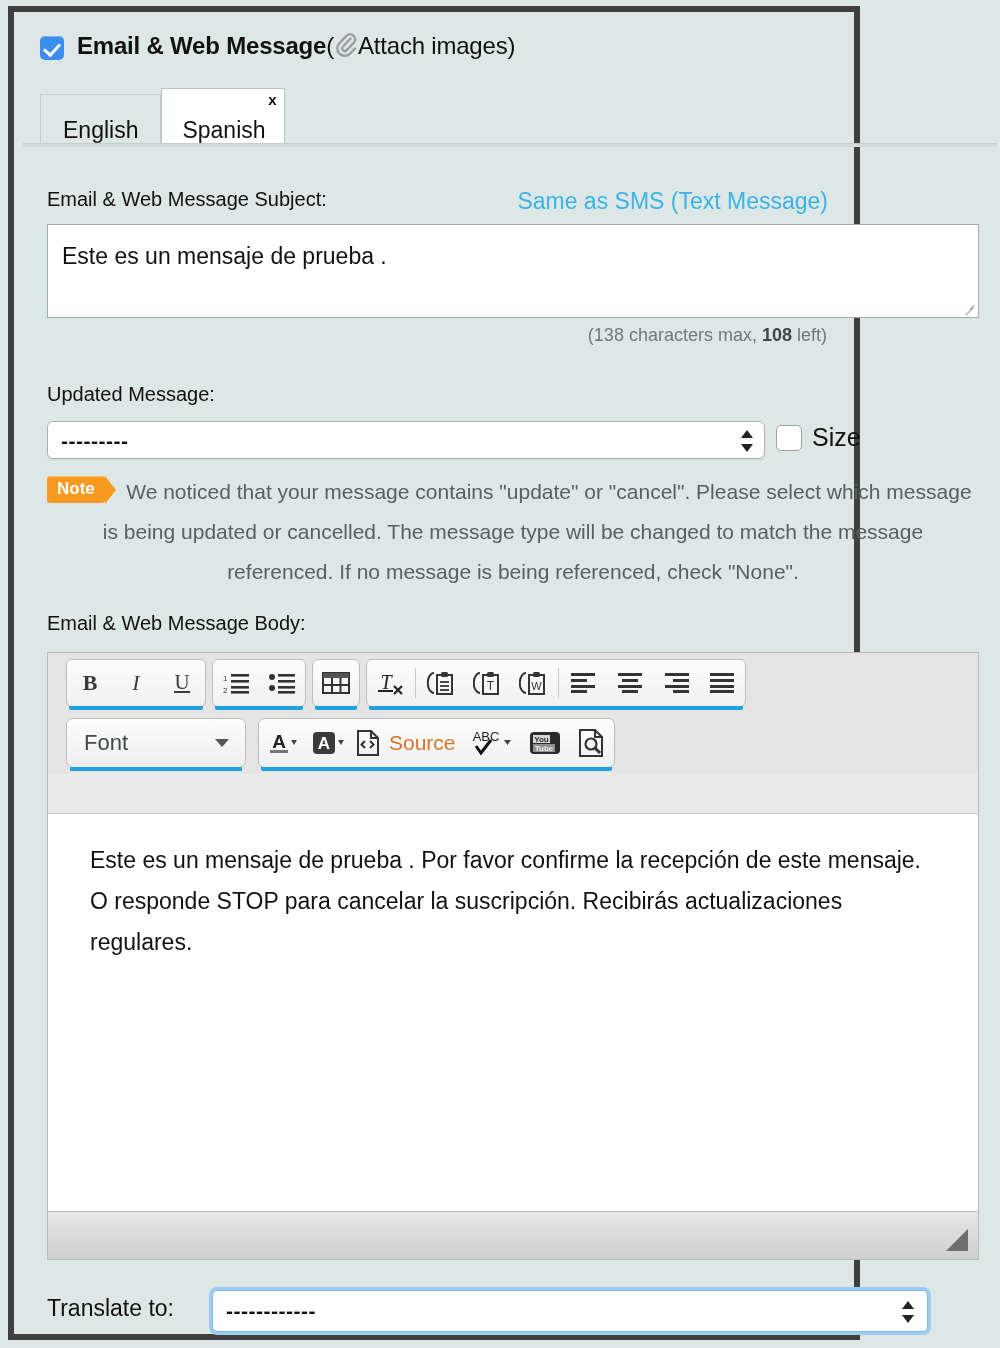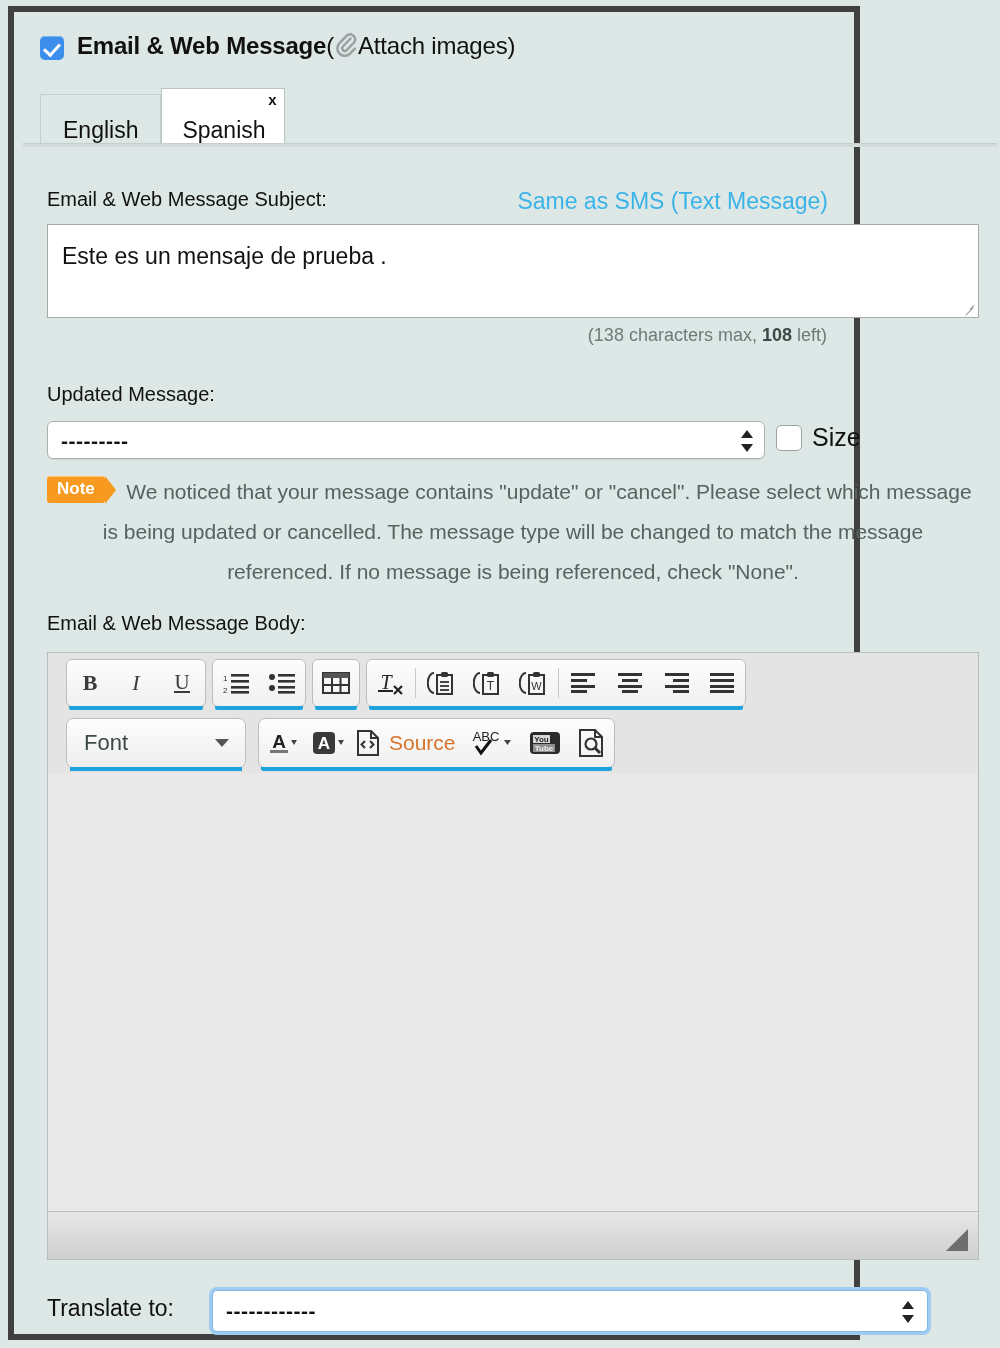--- a/index.html
+++ b/index.html
@@ -422,20 +422,23 @@
                 <path d="M18 2 v7 h7" fill="none" stroke="#333" stroke-width="2"></path>
                 <circle cx="14" cy="16" r="5.5" fill="none" stroke="#333" stroke-width="2.2"></circle>
                 <line x1="18" y1="20" x2="23" y2="25" stroke="#333" stroke-width="3"></line>
               </svg>
             </div>
         </div>
       </div>
 
     </div>
 
+    <div class="edit-area">
+      <div class="edit-txt">Este es un mensaje de prueba . Por favor confirme la recepción de este mensaje. O responde STOP para cancelar la suscripción. Recibirás actualizaciones regulares.</div>
+    </div>
     <div class="edit-status">
       <div class="grip"></div>
     </div>
   </div>
 
   <div class="tr-lbl">Translate to:</div>
   <div class="tr-sel">
     <div class="sel-val">------------</div>
     <div class="stepper" style="top:10px;right:13px;">
         <i class="up"></i>

